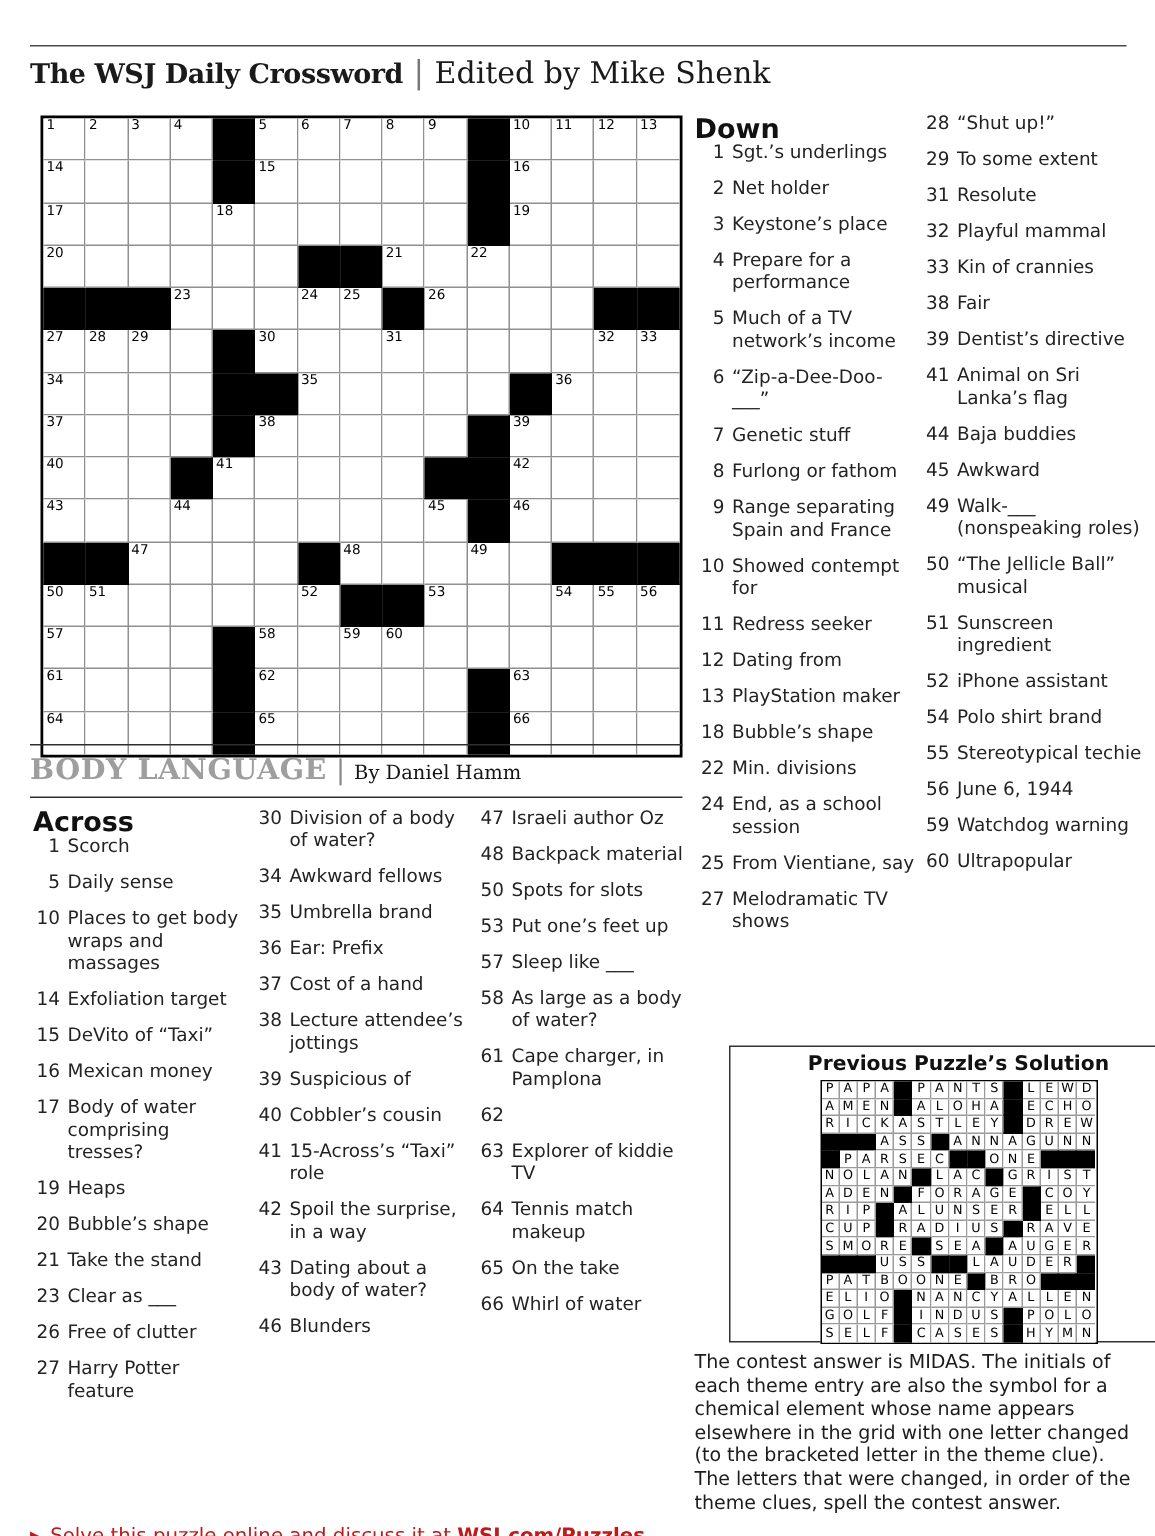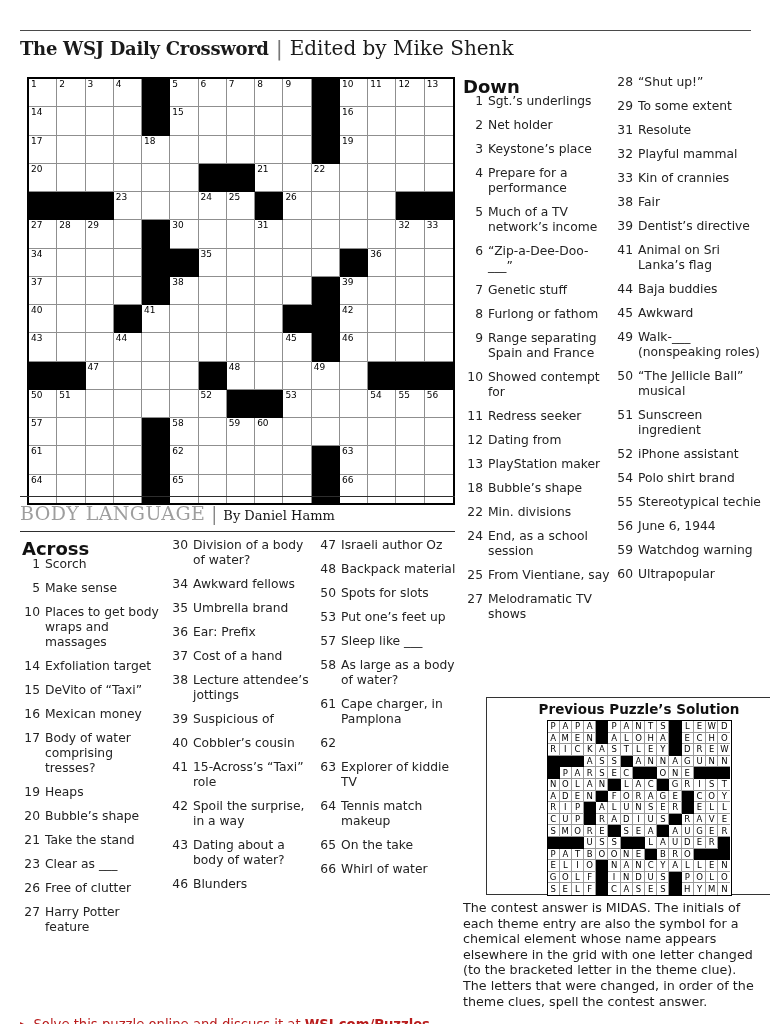--- a/index.html
+++ b/index.html
@@ -21,21 +21,21 @@
           border-right:1px solid #8f8f8f; border-bottom:1px solid #8f8f8f; }
   .cell:nth-child(15n) { border-right:none; }
   .cell:nth-child(n+211) { border-bottom:none; }
   .cell.blk { background:#000; border-color:#000; }
   .cell .num { position:absolute; top:0; left:2px; font-size:9px; line-height:10px; color:#000; }
 
   
   .puzzle-head { position:absolute; left:20px; top:496px; width:435px;
                  border-top:1px solid #2e2e2e; border-bottom:1px solid #2e2e2e;
                  padding:5px 0 7px; white-space:nowrap; font-family:"DejaVu Serif", serif; }
-  .pz-title { font-weight:normal; font-size:19px; color:#9e9e9e; letter-spacing:0.4px; }
+  .pz-title { font-weight:bold; font-size:19px; color:#9e9e9e; letter-spacing:0.4px; }
   .pz-sep   { font-size:18px; color:#888; margin:0 6px; }
   .pz-byline{ font-size:13px; color:#141414; }
 
   
   .sec-label { position:absolute; font-weight:bold; font-size:18px; color:#111; }
   #across-label { left:22px; top:538px; }
   #down-label   { left:463px; top:76px; }
   .clue-col { position:absolute; }
   #across-1 { left:20px;  top:557px; width:146px; }
   #across-2 { left:168px; top:538px; width:147px; }
@@ -443,21 +443,21 @@
   </div>
 
   <div class="sec-label" id="across-label">Across</div>
   <div class="clue-col" id="across-1">
       <div class="clue">
         <span class="cnum">1</span>
         <span class="ctext">Scorch</span>
       </div>
       <div class="clue">
         <span class="cnum">5</span>
-        <span class="ctext">Make sense</span>
+        <span class="ctext">Daily sense</span>
       </div>
       <div class="clue">
         <span class="cnum">10</span>
         <span class="ctext">Places to get body wraps and massages</span>
       </div>
       <div class="clue">
         <span class="cnum">14</span>
         <span class="ctext">Exfoliation target</span>
       </div>
       <div class="clue">

